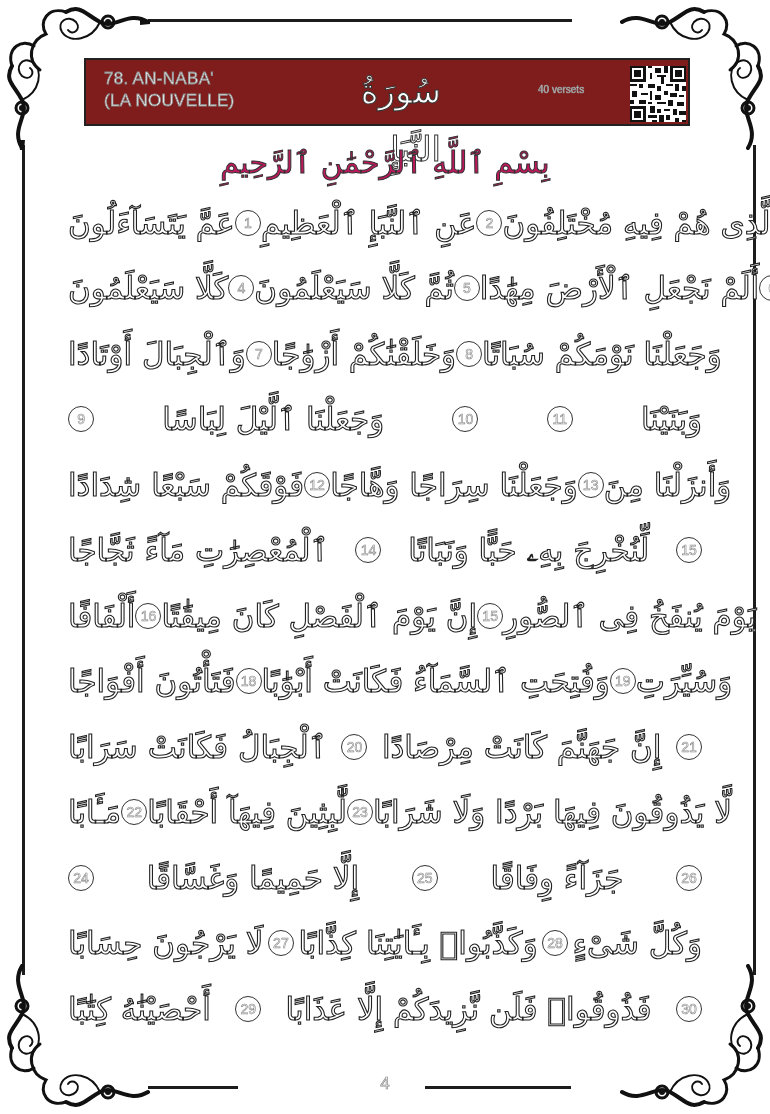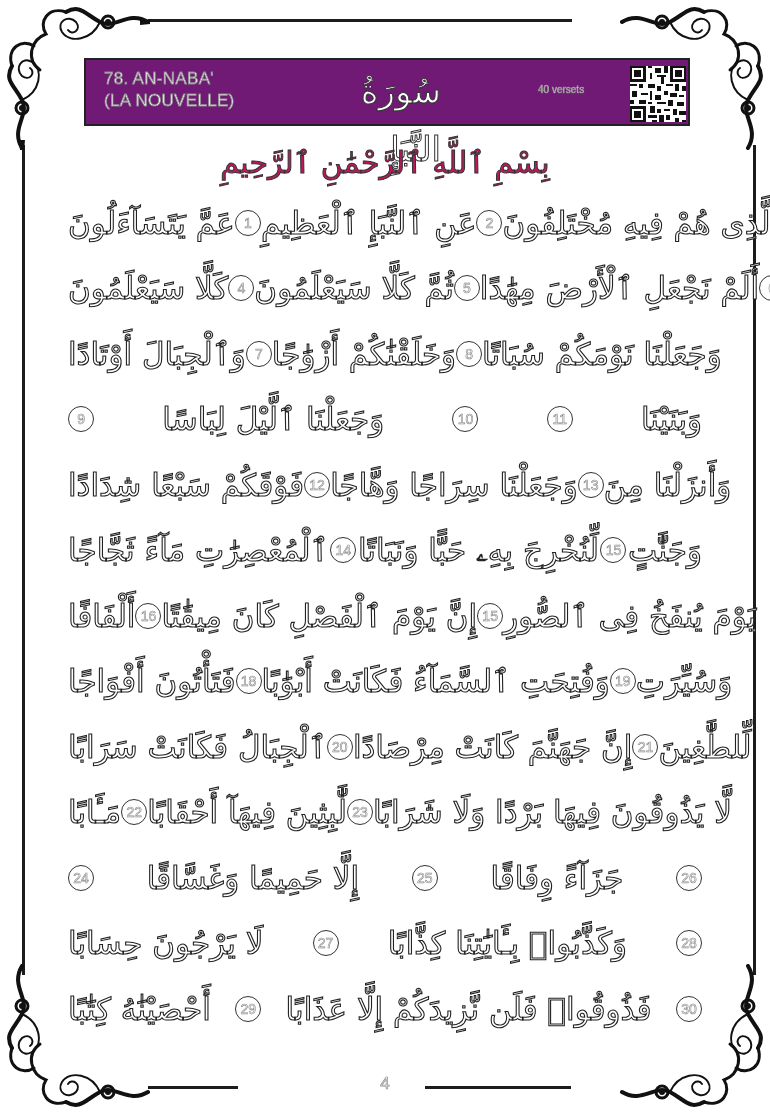--- a/index.html
+++ b/index.html
@@ -15,21 +15,21 @@
   .frame-right  { left:753px; top:145px; width:3px; height:830px; }
   .corner { position:absolute; width:150px; height:150px; }
   .corner svg { width:100%; height:100%; display:block; }
   .c-tl { left:0; top:0; }
   .c-tr { right:0; top:0; transform:scaleX(-1); }
   .c-bl { left:0; bottom:0; transform:scaleY(-1); }
   .c-br { right:0; bottom:0; transform:scale(-1,-1); }
 
   
   .header-box { position:absolute; left:84px; top:58px; width:606px; height:68px;
-                border:2px solid #222; box-sizing:border-box; background:#701a75; }
+                border:2px solid #222; box-sizing:border-box; background:#7f1d1d; }
   .surah-name { position:absolute; left:18px; top:8px; line-height:22px;
                 font-family:"Liberation Sans", sans-serif; font-size:17px;
                 color:#fff; -webkit-text-stroke:0.8px #8a8a8a; letter-spacing:0.3px; }
   .surah-name div { white-space:nowrap; }
   .surah-title-ar { position:absolute; left:235px; top:2px; width:120px; height:60px;
                     text-align:right; font-family:"DejaVu Sans", sans-serif;
                     font-size:34px; line-height:58px; color:#fff;
                     -webkit-text-stroke:1px #333; direction:rtl; }
   .verse-count { position:absolute; left:452px; top:24px;
                  font-family:"Liberation Sans", sans-serif; font-size:10px;
@@ -241,62 +241,61 @@
       <span class="marker">12</span>
       <span class="seg">وَجَعَلْنَا سِرَاجًا وَهَّاجًا</span>
       <span class="marker">13</span>
       <span class="seg">وَأَنزَلْنَا مِنَ</span>
     </div>
     <div class="line">
       <span class="seg">ٱلْمُعْصِرَٰتِ مَآءً ثَجَّاجًا</span>
       <span class="marker">14</span>
       <span class="seg">لِّنُخْرِجَ بِهِۦ حَبًّا وَنَبَاتًا</span>
       <span class="marker">15</span>
-      <span class="seg">وَجَنَّٰتٍ</span>
     </div>
     <div class="line">
       <span class="seg">أَلْفَافًا</span>
       <span class="marker">16</span>
       <span class="seg">إِنَّ يَوْمَ ٱلْفَصْلِ كَانَ مِيقَٰتًا</span>
       <span class="marker">15</span>
       <span class="seg">يَوْمَ يُنفَخُ فِى ٱلصُّورِ</span>
     </div>
     <div class="line">
       <span class="seg">فَتَأْتُونَ أَفْوَاجًا</span>
       <span class="marker">18</span>
       <span class="seg">وَفُتِحَتِ ٱلسَّمَآءُ فَكَانَتْ أَبْوَٰبًا</span>
       <span class="marker">19</span>
       <span class="seg">وَسُيِّرَتِ</span>
     </div>
     <div class="line">
       <span class="seg">ٱلْجِبَالُ فَكَانَتْ سَرَابًا</span>
       <span class="marker">20</span>
       <span class="seg">إِنَّ جَهَنَّمَ كَانَتْ مِرْصَادًا</span>
       <span class="marker">21</span>
-      <span class="seg">لِّلطَّٰغِينَ</span>
     </div>
     <div class="line">
       <span class="seg">مَـَٔابًا</span>
       <span class="marker">22</span>
       <span class="seg">لَّٰبِثِينَ فِيهَآ أَحْقَابًا</span>
       <span class="marker">23</span>
       <span class="seg">لَّا يَذُوقُونَ فِيهَا بَرْدًا وَلَا شَرَابًا</span>
     </div>
     <div class="line">
       <span class="marker">24</span>
       <span class="seg">إِلَّا حَمِيمًا وَغَسَّاقًا</span>
       <span class="marker">25</span>
       <span class="seg">جَزَآءً وِفَاقًا</span>
       <span class="marker">26</span>
     </div>
     <div class="line">
       <span class="seg">لَا يَرْجُونَ حِسَابًا</span>
       <span class="marker">27</span>
       <span class="seg">وَكَذَّبُوا۟ بِـَٔايَٰتِنَا كِذَّابًا</span>
       <span class="marker">28</span>
+      <span class="seg">وَكُلَّ شَىْءٍ</span>
     </div>
     <div class="line">
       <span class="seg">أَحْصَيْنَٰهُ كِتَٰبًا</span>
       <span class="marker">29</span>
       <span class="seg">فَذُوقُوا۟ فَلَن نَّزِيدَكُمْ إِلَّا عَذَابًا</span>
       <span class="marker">30</span>
     </div>
   </div>
 
 <div class="page-number">4</div>

